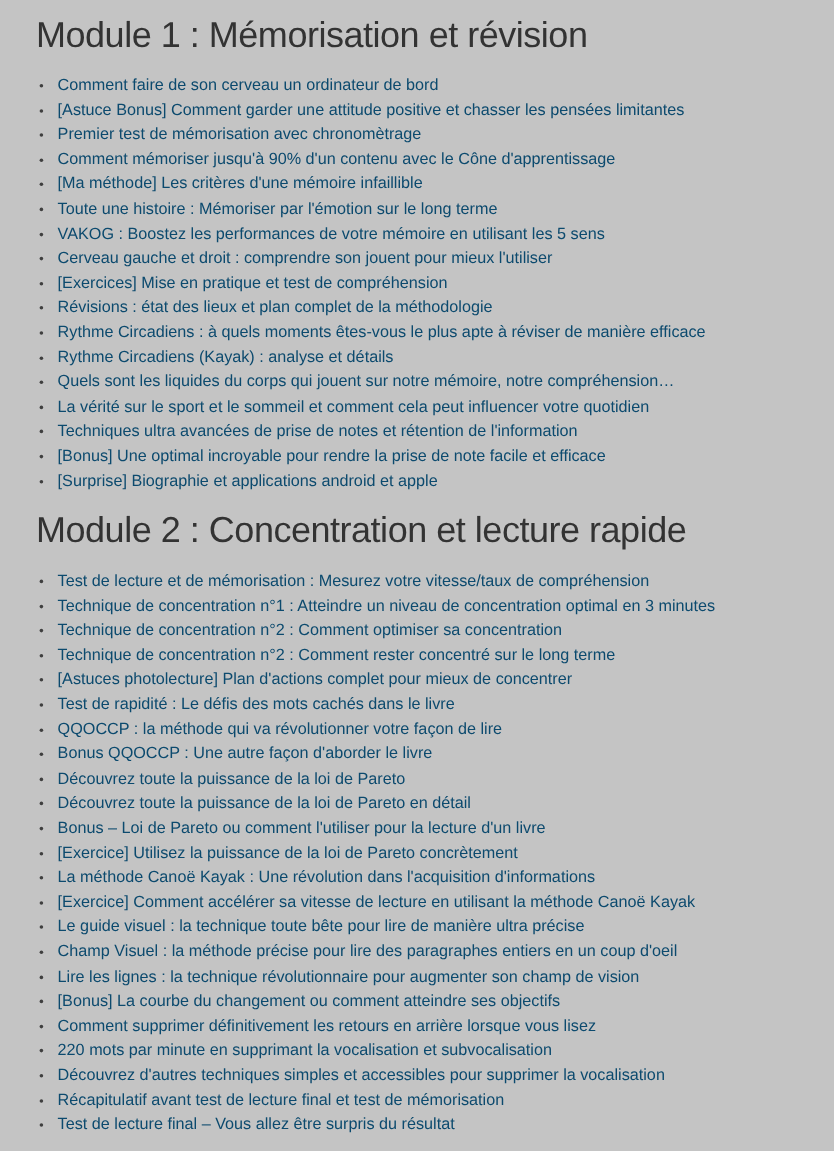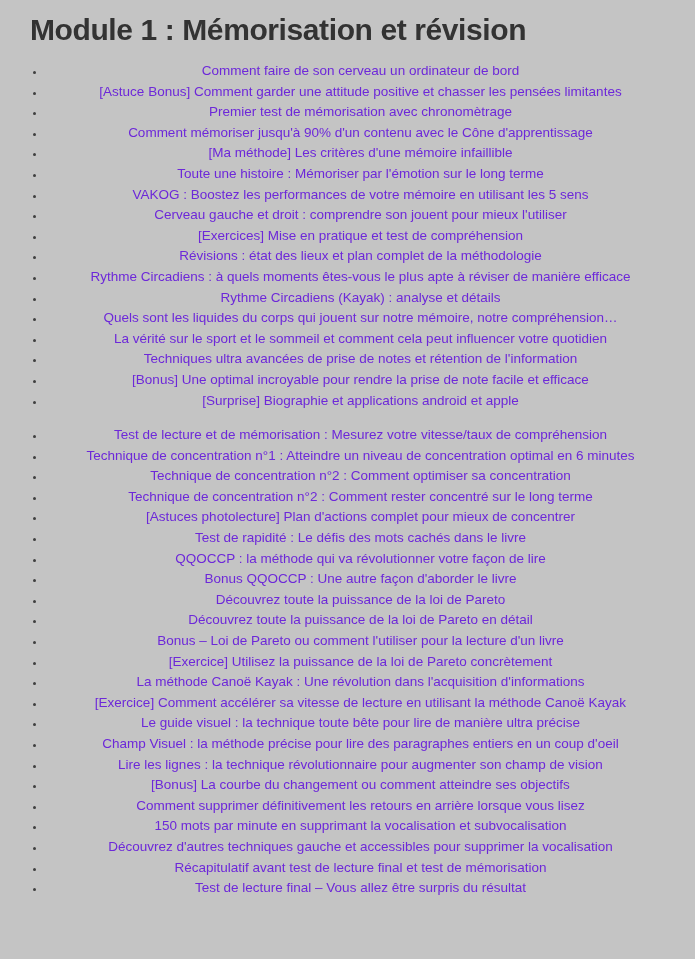--- a/index.html
+++ b/index.html
@@ -13,39 +13,38 @@
     background: #c4c4c4;
     box-sizing: border-box;
     padding: 0 22px 0 30px;
     overflow: hidden;
     font-family: "Liberation Sans", sans-serif;
   }
   .module-title {
     margin: 0;
     font-size: 30px;
     line-height: 36px;
-    font-weight: 700;
+    font-weight: 400;
     letter-spacing: -0.4px;
     color: #333333;
     font-family: "Liberation Sans", sans-serif;
   }
   .module-title.first {
     padding-top: 12px;
   }
   .module-title.second {
     padding-top: 0;
   }
   ul.lesson-list {
     margin: 13px 0 14px 0;
     padding: 0 0 0 16px;
     list-style: disc outside;
     font-size: 13.5px;
     line-height: 20.6px;
-    color: #6d28d9;
-    text-align: center;
+    color: #0c4a6e;
   }
   ul.lesson-list li {
     padding-left: 2px;
   }
   ul.lesson-list li::marker {
     color: #3f3f3f;
     font-size: 11px;
   }
 </style>
 </head>
@@ -70,40 +69,41 @@
         <li>Rythme Circadiens (Kayak) : analyse et détails</li>
         <li>Quels sont les liquides du corps qui jouent sur notre mémoire, notre compréhension…</li>
         <li>La vérité sur le sport et le sommeil et comment cela peut influencer votre quotidien</li>
         <li>Techniques ultra avancées de prise de notes et rétention de l'information</li>
         <li>[Bonus] Une optimal incroyable pour rendre la prise de note facile et efficace</li>
         <li>[Surprise] Biographie et applications android et apple</li>
       </ul>
   </section>
 
   <section>
+    <h1 class="module-title second">Module 2 : Concentration et lecture rapide</h1>
     <ul class="lesson-list">
         <li>Test de lecture et de mémorisation : Mesurez votre vitesse/taux de compréhension</li>
-        <li>Technique de concentration n°1 : Atteindre un niveau de concentration optimal en 6 minutes</li>
+        <li>Technique de concentration n°1 : Atteindre un niveau de concentration optimal en 3 minutes</li>
         <li>Technique de concentration n°2 : Comment optimiser sa concentration</li>
         <li>Technique de concentration n°2 : Comment rester concentré sur le long terme</li>
         <li>[Astuces photolecture] Plan d'actions complet pour mieux de concentrer</li>
         <li>Test de rapidité : Le défis des mots cachés dans le livre</li>
         <li>QQOCCP : la méthode qui va révolutionner votre façon de lire</li>
         <li>Bonus QQOCCP : Une autre façon d'aborder le livre</li>
         <li>Découvrez toute la puissance de la loi de Pareto</li>
         <li>Découvrez toute la puissance de la loi de Pareto en détail</li>
         <li>Bonus – Loi de Pareto ou comment l'utiliser pour la lecture d'un livre</li>
         <li>[Exercice] Utilisez la puissance de la loi de Pareto concrètement</li>
         <li>La méthode Canoë Kayak : Une révolution dans l'acquisition d'informations</li>
         <li>[Exercice] Comment accélérer sa vitesse de lecture en utilisant la méthode Canoë Kayak</li>
         <li>Le guide visuel : la technique toute bête pour lire de manière ultra précise</li>
         <li>Champ Visuel : la méthode précise pour lire des paragraphes entiers en un coup d'oeil</li>
         <li>Lire les lignes : la technique révolutionnaire pour augmenter son champ de vision</li>
         <li>[Bonus] La courbe du changement ou comment atteindre ses objectifs</li>
         <li>Comment supprimer définitivement les retours en arrière lorsque vous lisez</li>
-        <li>150 mots par minute en supprimant la vocalisation et subvocalisation</li>
-        <li>Découvrez d'autres techniques gauche et accessibles pour supprimer la vocalisation</li>
+        <li>220 mots par minute en supprimant la vocalisation et subvocalisation</li>
+        <li>Découvrez d'autres techniques simples et accessibles pour supprimer la vocalisation</li>
         <li>Récapitulatif avant test de lecture final et test de mémorisation</li>
         <li>Test de lecture final – Vous allez être surpris du résultat</li>
       </ul>
   </section>
 
 </div>
 
 </body></html>

